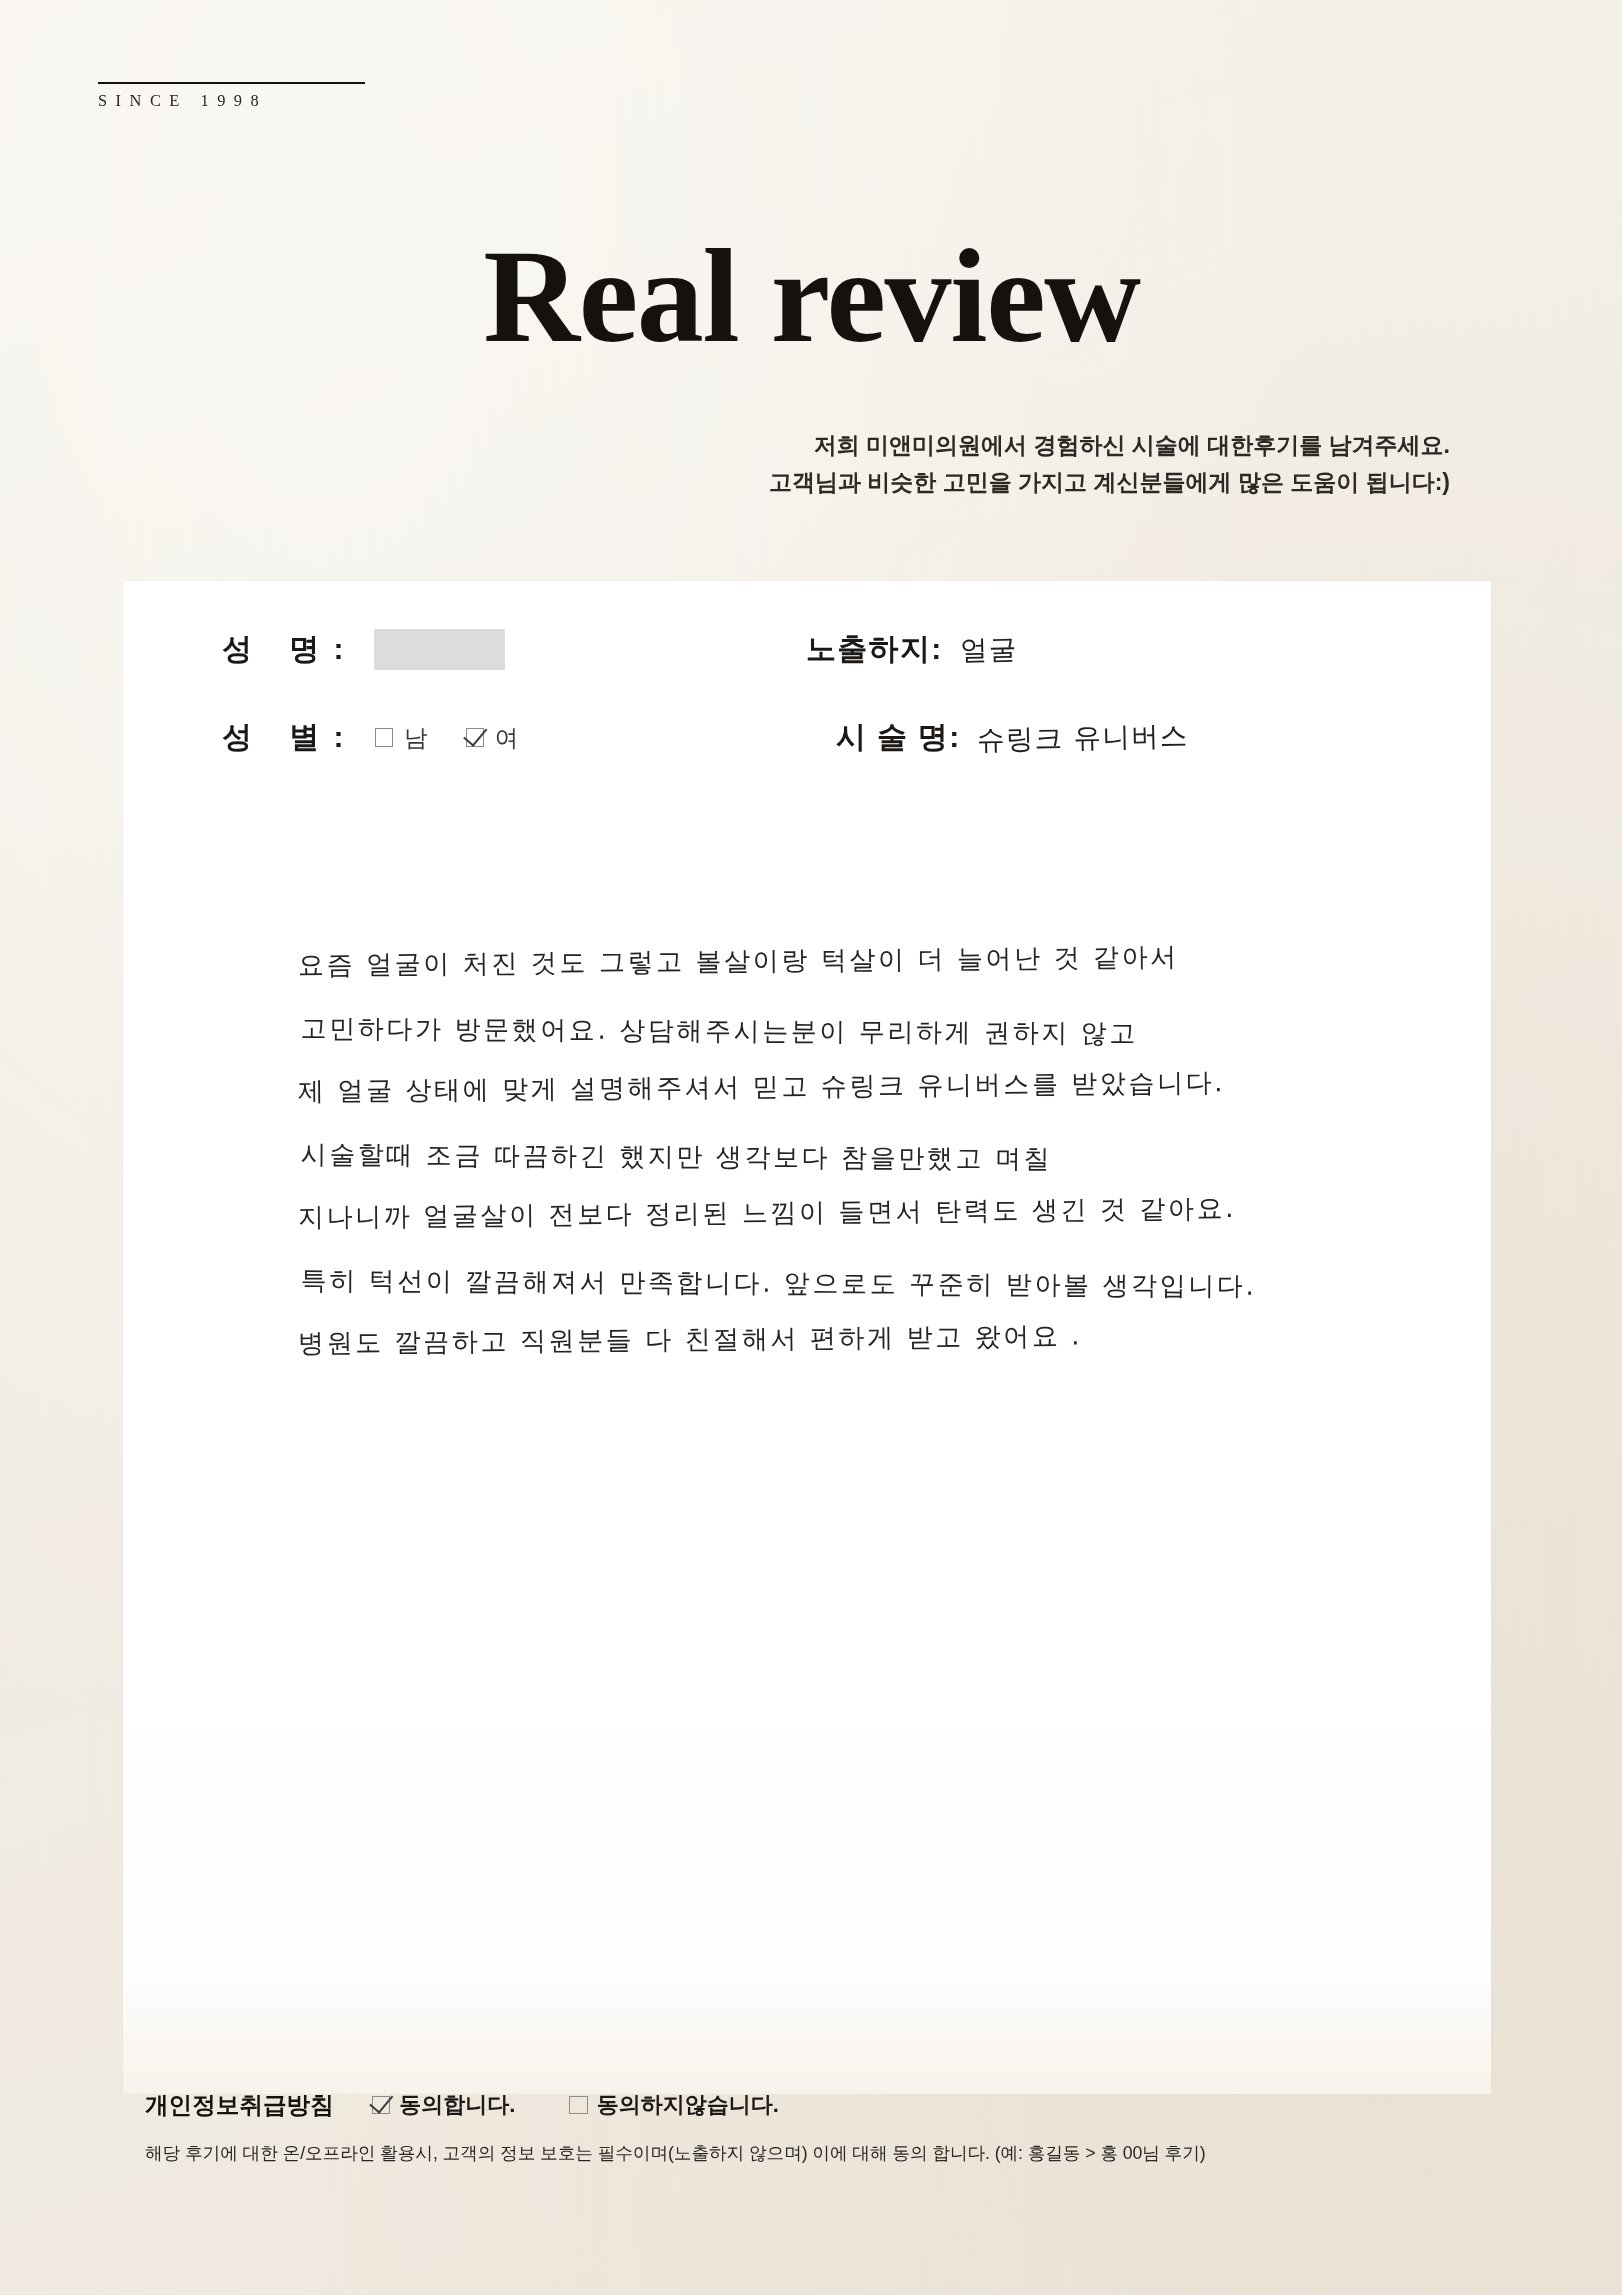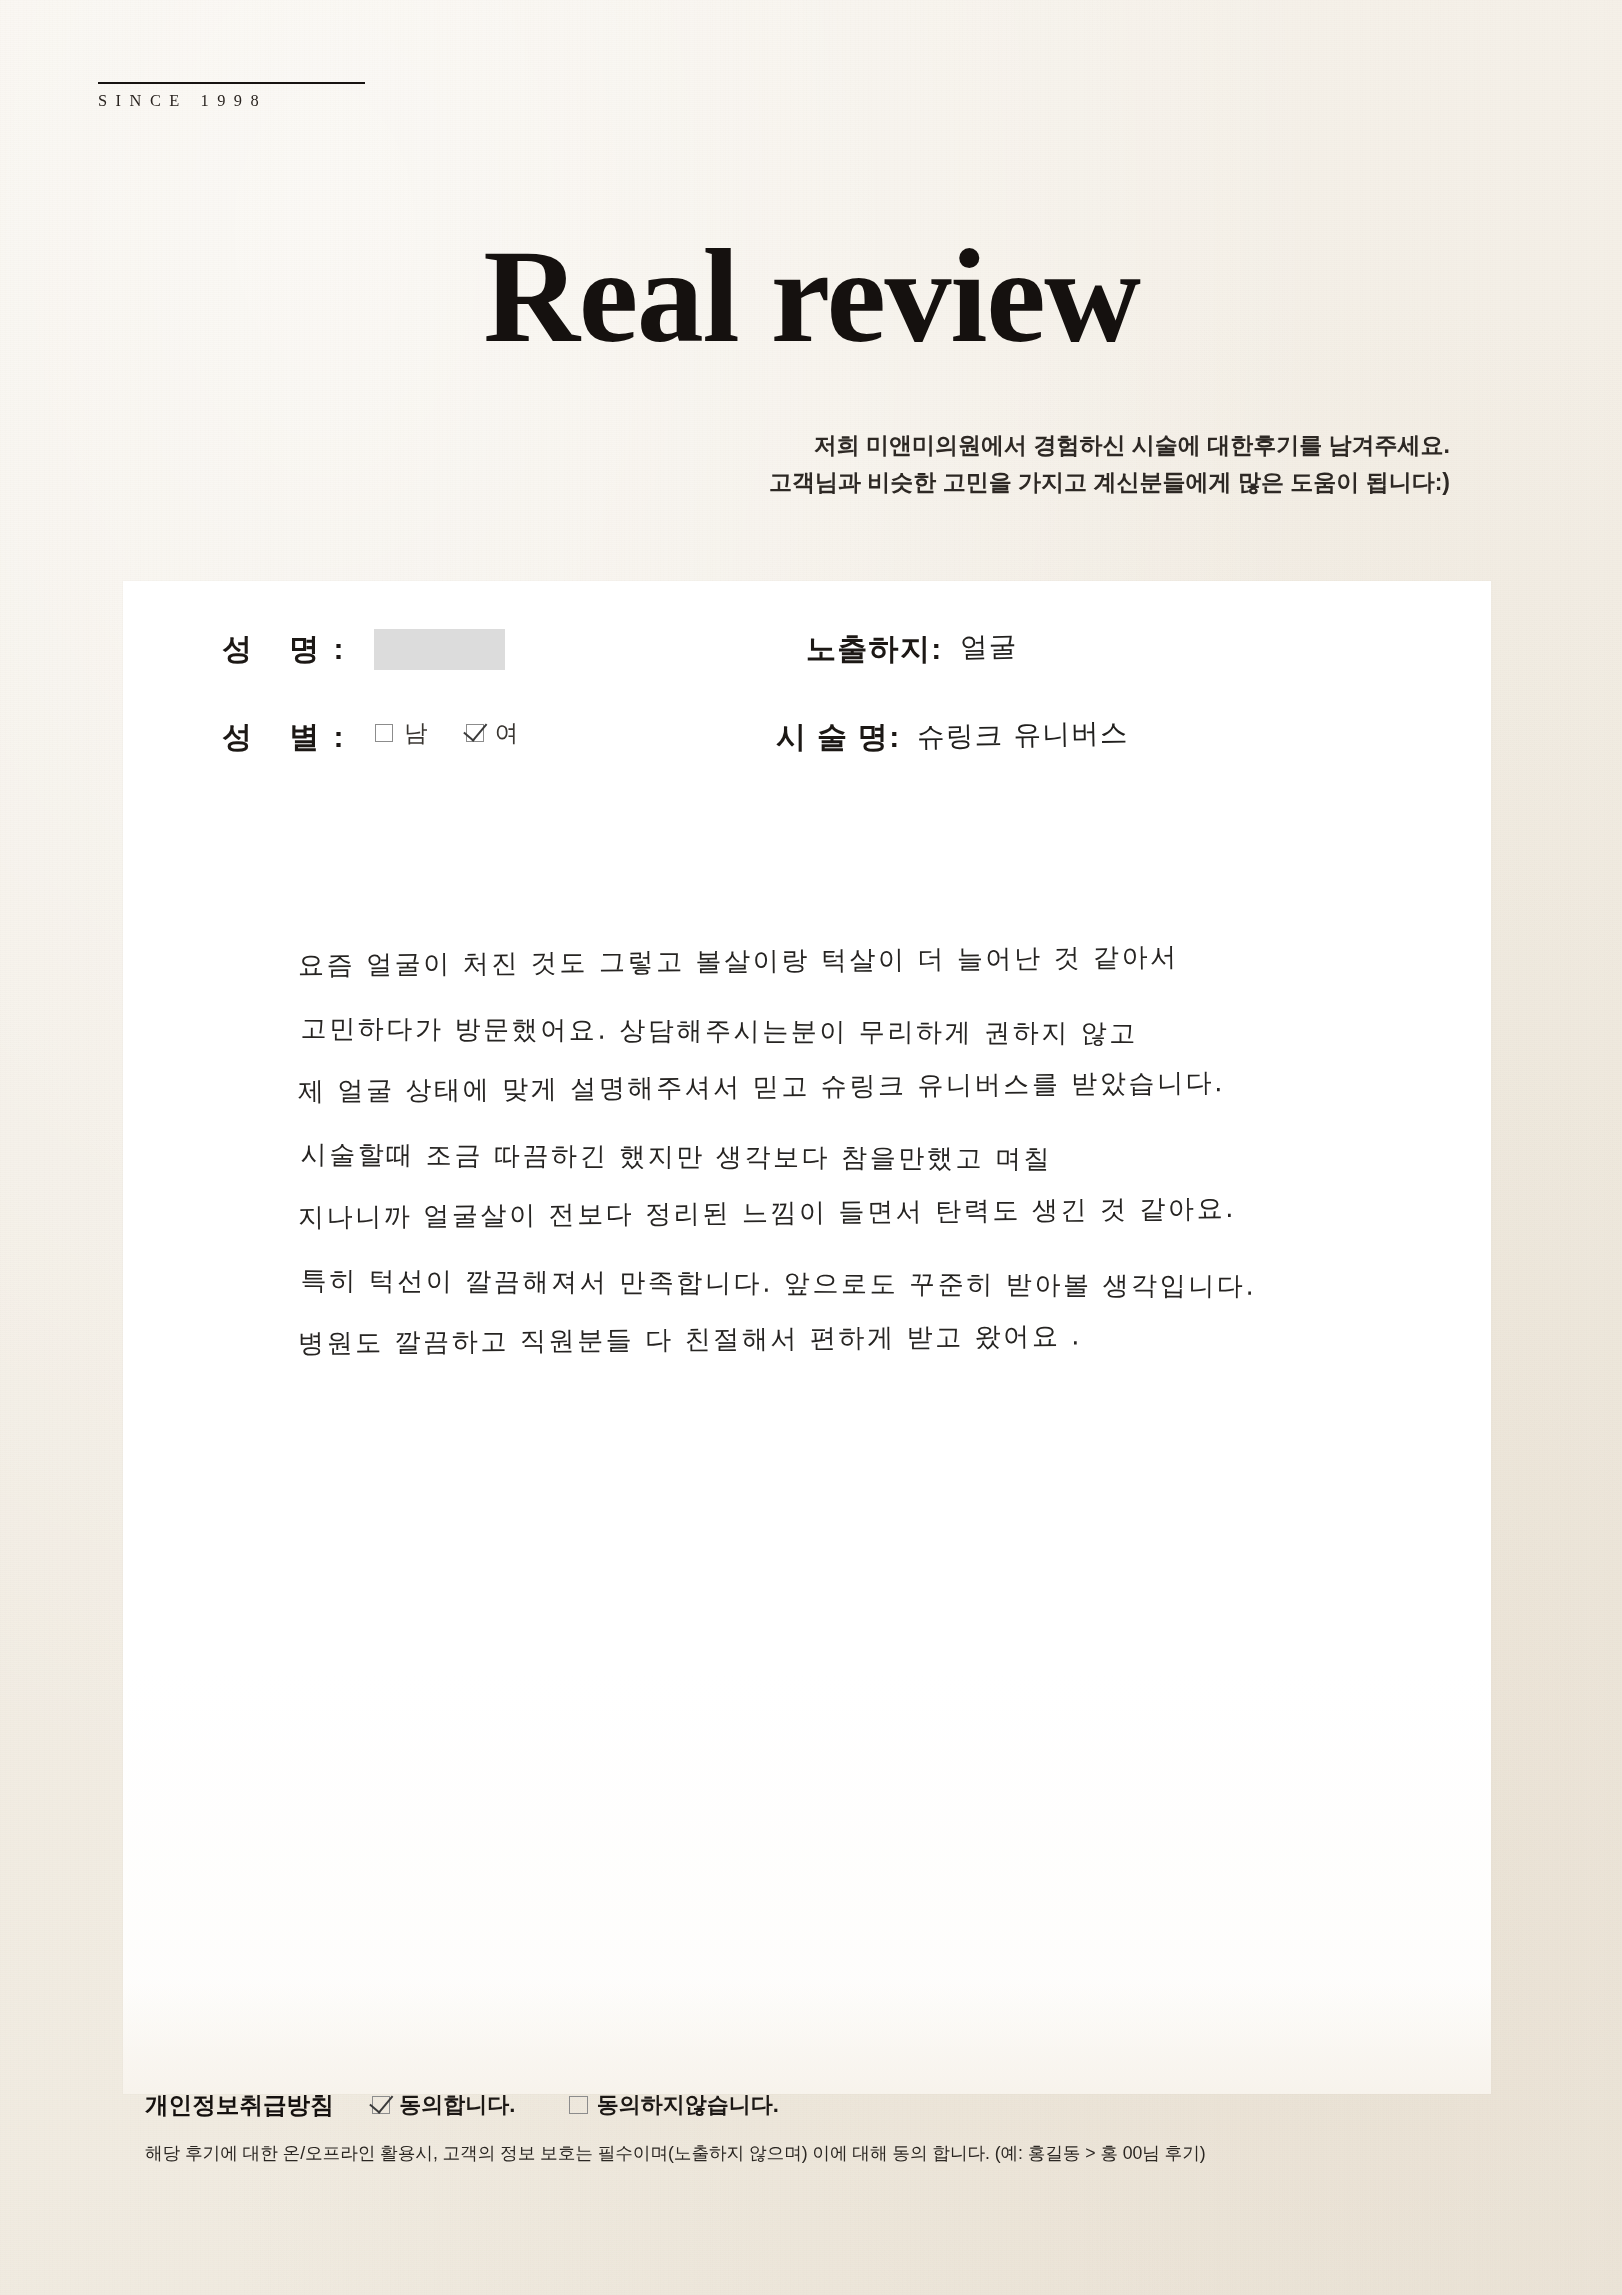--- a/index.html
+++ b/index.html
@@ -102,21 +102,21 @@
     background: linear-gradient(180deg, #ffffff 0%, #ffffff 72%, #fdfcfa 100%);
     box-shadow: 0 0 0 0.7px rgba(0,0,0,0.012);
   }
   .card-fade-bottom {
     position: absolute;
     left: 0; right: 0; bottom: 0; height: 111px;
     background: linear-gradient(180deg, rgba(255,255,255,0) 0%, rgba(246,241,233,0.85) 100%);
   }
 
   
-  .field-row { position: absolute; display: flex; align-items: flex-start; }
+  .field-row { position: absolute; display: flex; align-items: center; }
 
   .lbl {
     font-size: 30px;
     font-weight: 700;
     color: #1c1815;
     letter-spacing: 1.3px;
     white-space: nowrap;
   }
   .lbl-spaced { letter-spacing: 14.4px; }
 
@@ -260,21 +260,21 @@
   <span style="display:inline-block; margin-left:17px;">
     <span class="cb"></span>
     <span class="cb-label">남</span>
   </span>
   <span style="display:inline-block;">
     <span class="cb checked"></span>
     <span class="cb-label">여</span>
   </span>
 </div>
 
-<div class="field-row" style="left:776px; top:717px;">
+<div class="field-row" style="left:836px; top:717px;">
   <span class="lbl">시 술 명:</span>
   <span class="val-hand">슈링크 유니버스</span>
 </div>
 
 <div class="handwriting">
   <div class="hw-line">요즘 얼굴이 처진 것도 그렇고 볼살이랑 턱살이 더 늘어난 것 같아서</div>
   <div class="hw-line">고민하다가 방문했어요. 상담해주시는분이 무리하게 권하지 않고</div>
   <div class="hw-line">제 얼굴 상태에 맞게 설명해주셔서 믿고 슈링크 유니버스를 받았습니다.</div>
   <div class="hw-line">시술할때 조금 따끔하긴 했지만 생각보다 참을만했고 며칠</div>
   <div class="hw-line">지나니까 얼굴살이 전보다 정리된 느낌이 들면서 탄력도 생긴 것 같아요.</div>

